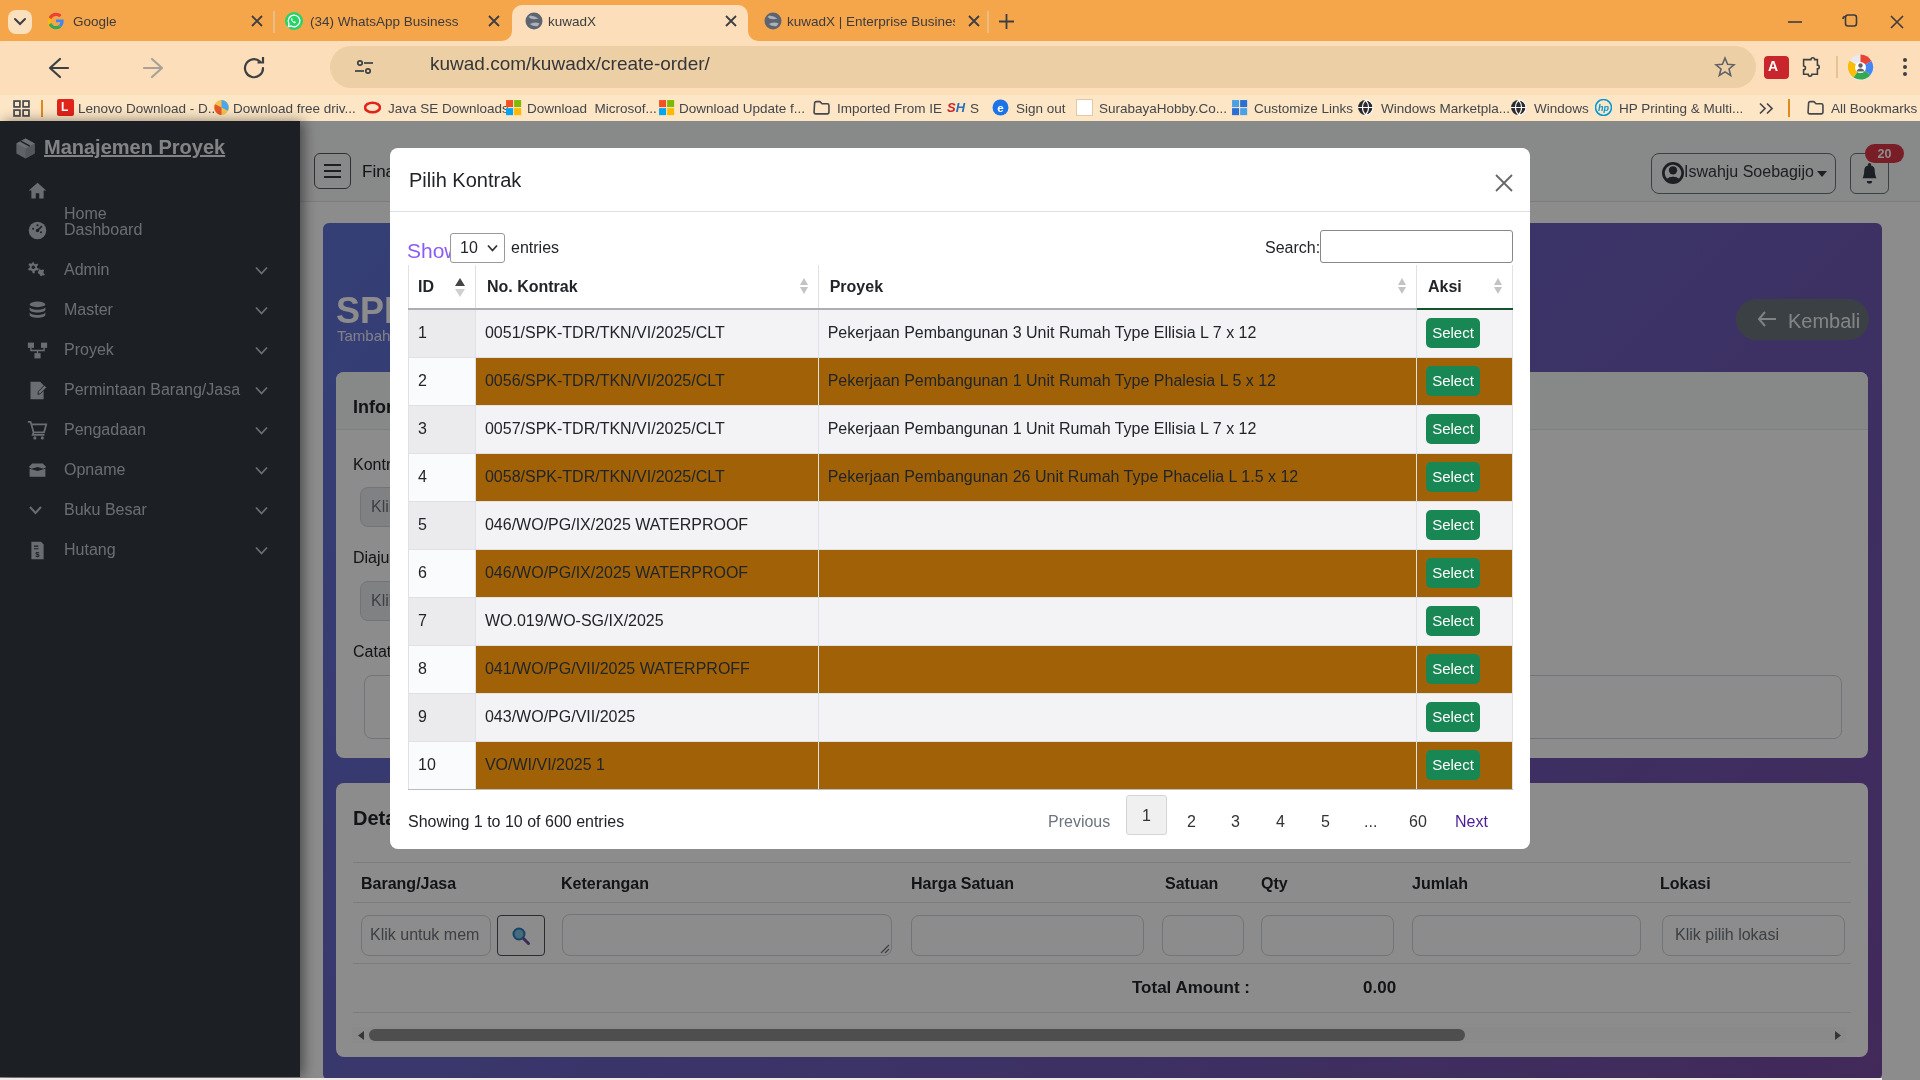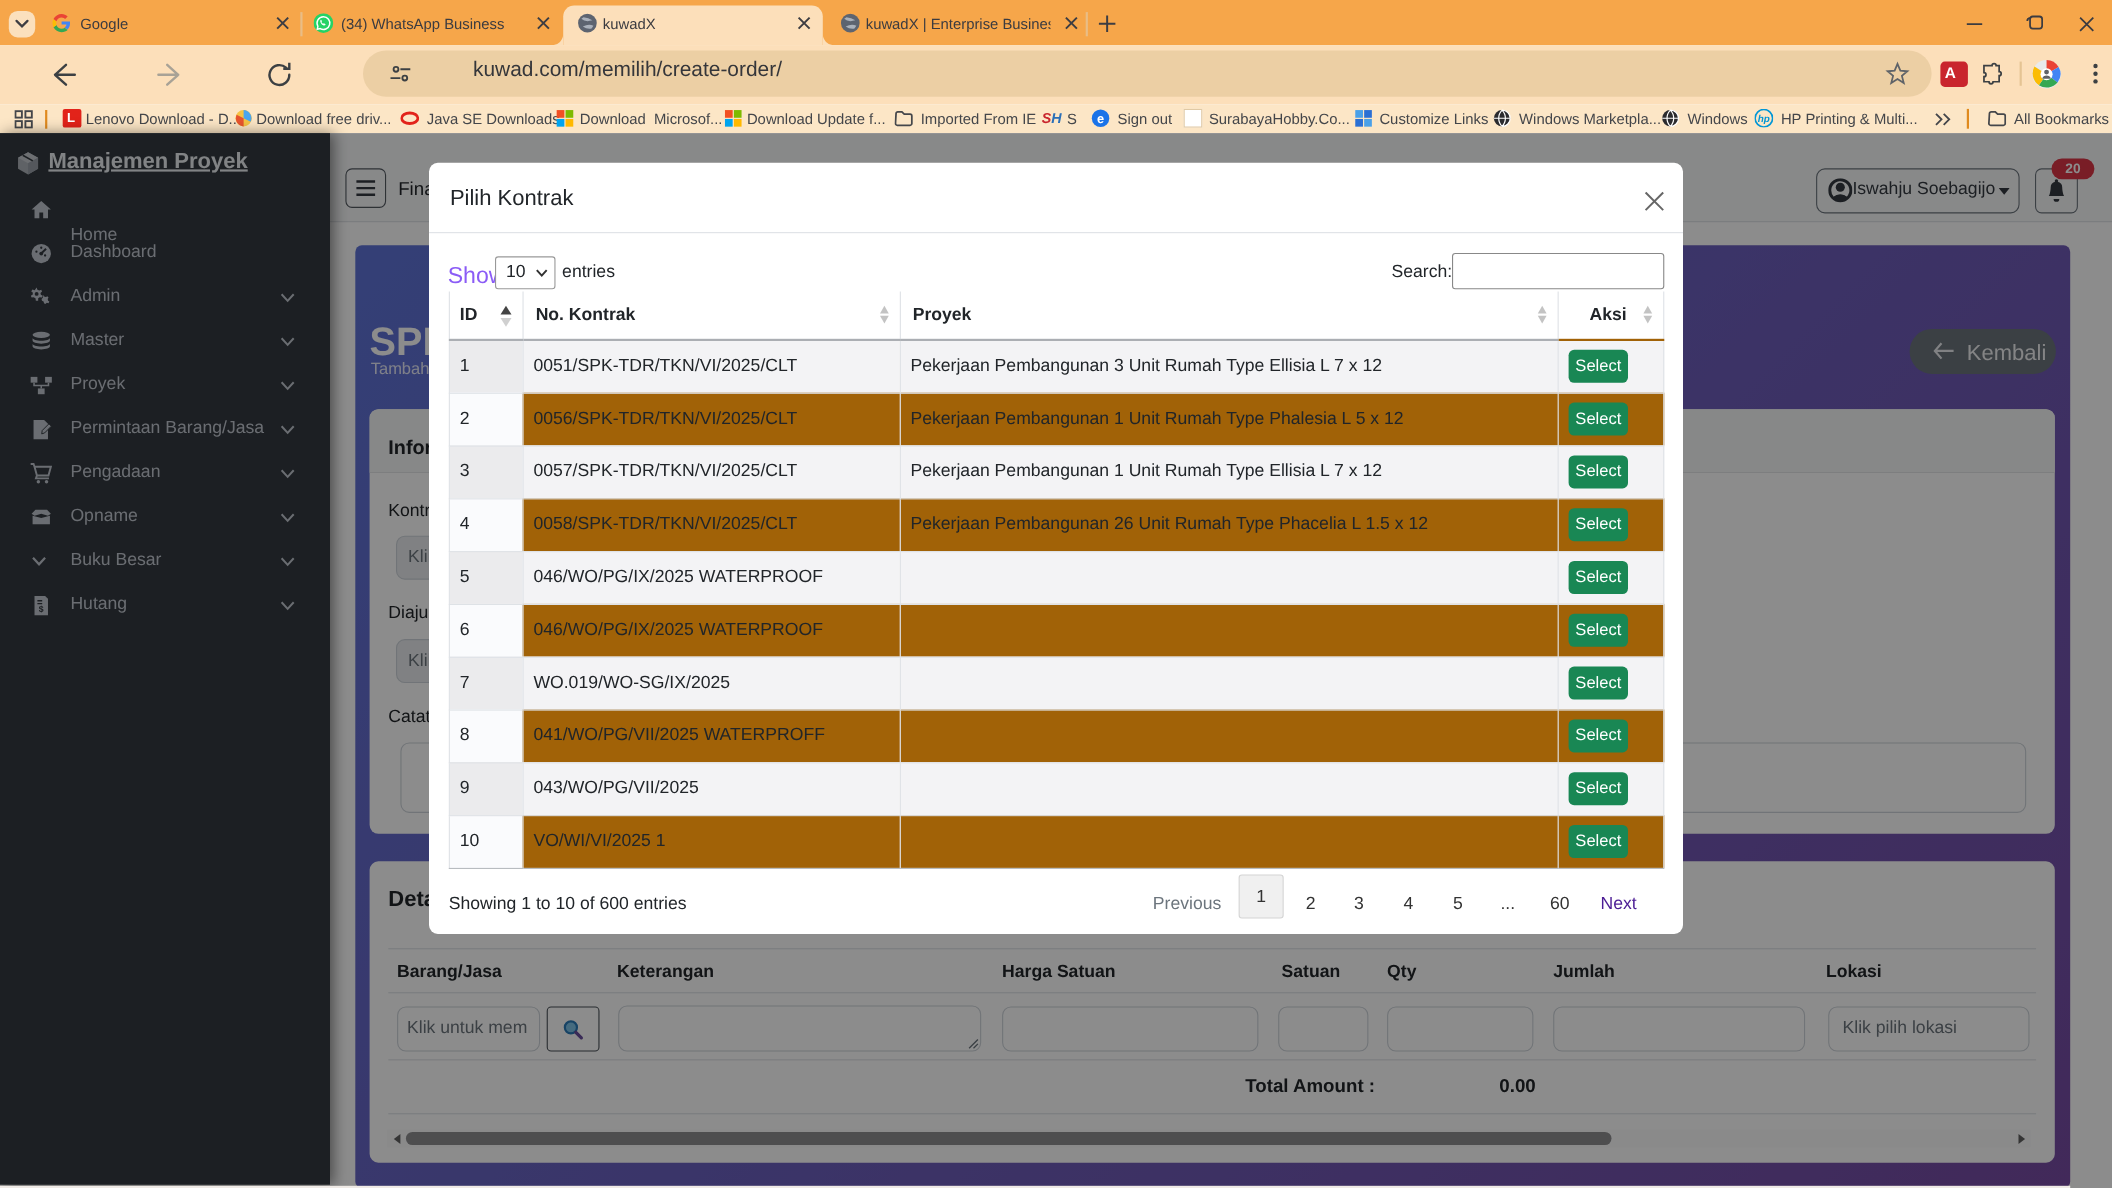--- a/index.html
+++ b/index.html
@@ -129,21 +129,21 @@
     <path d="M23 14 a9 9 0 1 1 -3 -6.5" stroke="#3c4043" stroke-width="2.2" fill="none" stroke-linecap="round"></path>
     <path d="M23 3 V8.5 H17.5" stroke="#3c4043" stroke-width="2.2" fill="none"></path>
   </svg>
 <div id="addrpill"></div>
 <svg class="abs" style="left:352px;top:55px;" width="24" height="24">
     <circle cx="8" cy="8" r="2.2" fill="none" stroke="#3c4043" stroke-width="1.7"></circle>
     <path d="M12 8 H21" stroke="#3c4043" stroke-width="1.7"></path>
     <circle cx="16" cy="16" r="2.2" fill="none" stroke="#3c4043" stroke-width="1.7"></circle>
     <path d="M3 16 H12" stroke="#3c4043" stroke-width="1.7"></path>
   </svg>
-<div id="addrurl">kuwad.com/memilih/create-order/</div>
+<div id="addrurl">kuwad.com/kuwadx/create-order/</div>
 
 <svg class="abs" style="left:1713px;top:55px;" width="24" height="24">
     <path d="M12 3 L14.6 9.2 L21 9.8 L16 14 L17.7 20.5 L12 16.9 L6.3 20.5 L8 14 L3 9.8 L9.4 9.2 Z" fill="none" stroke="#5f6368" stroke-width="1.6"></path>
   </svg>
 
 <div class="abs" style="left:1764px;top:56px;width:25px;height:23px;border-radius:4px;background:#c9252d;"></div>
 <div class="abs" style="left:1768px;top:58px;font-size:14px;font-weight:bold;color:#fff;">A</div>
 
 <svg class="abs" style="left:1799px;top:55px;" width="24" height="24">
     <path d="M9 4 h3 a2 2 0 1 1 4 0 h3 v6 a2 2 0 1 1 0 4 v6 h-6 a2 2 0 1 1 -4 0 H4 v-5 a2 2 0 1 0 0 -4 V4 Z" fill="none" stroke="#3c4043" stroke-width="1.7" transform="scale(0.92) translate(1,1)"></path>
@@ -459,21 +459,21 @@
         <col style="width:67px">
         <col style="width:343px">
         <col style="width:599px">
         <col style="width:96px">
       </colgroup>
     <thead>
       <tr style="height:44px;">
         <th style="border:1px solid #dee2e6;border-top:none;border-bottom:2px solid #abaeb3;padding-left:9px;position:relative;">ID<span class="sortup"></span><span class="sortdn"></span></th>
         <th style="border:1px solid #dee2e6;border-top:none;border-bottom:2px solid #abaeb3;padding-left:11px;position:relative;">No. Kontrak<span class="sorticons"></span></th>
         <th style="border:1px solid #dee2e6;border-top:none;border-bottom:2px solid #abaeb3;padding-left:11px;position:relative;">Proyek<span class="sorticons"></span></th>
-        <th style="border:1px solid #dee2e6;border-top:none;border-bottom:2px solid #a16207;padding-left:28px;position:relative;">Aksi<span class="sorticons"></span></th>
+        <th style="border:1px solid #dee2e6;border-top:none;border-bottom:2px solid #14532d;padding-left:11px;position:relative;">Aksi<span class="sorticons"></span></th>
       </tr>
     </thead>
     <tbody>
       <tr class="odd">
           <td>1</td>
           <td>0051/SPK-TDR/TKN/VI/2025/CLT</td>
           <td>Pekerjaan Pembangunan 3 Unit Rumah Type Ellisia L 7 x 12</td>
           <td><span class="selbtn">Select</span></td>
         </tr>
       <tr class="even">

